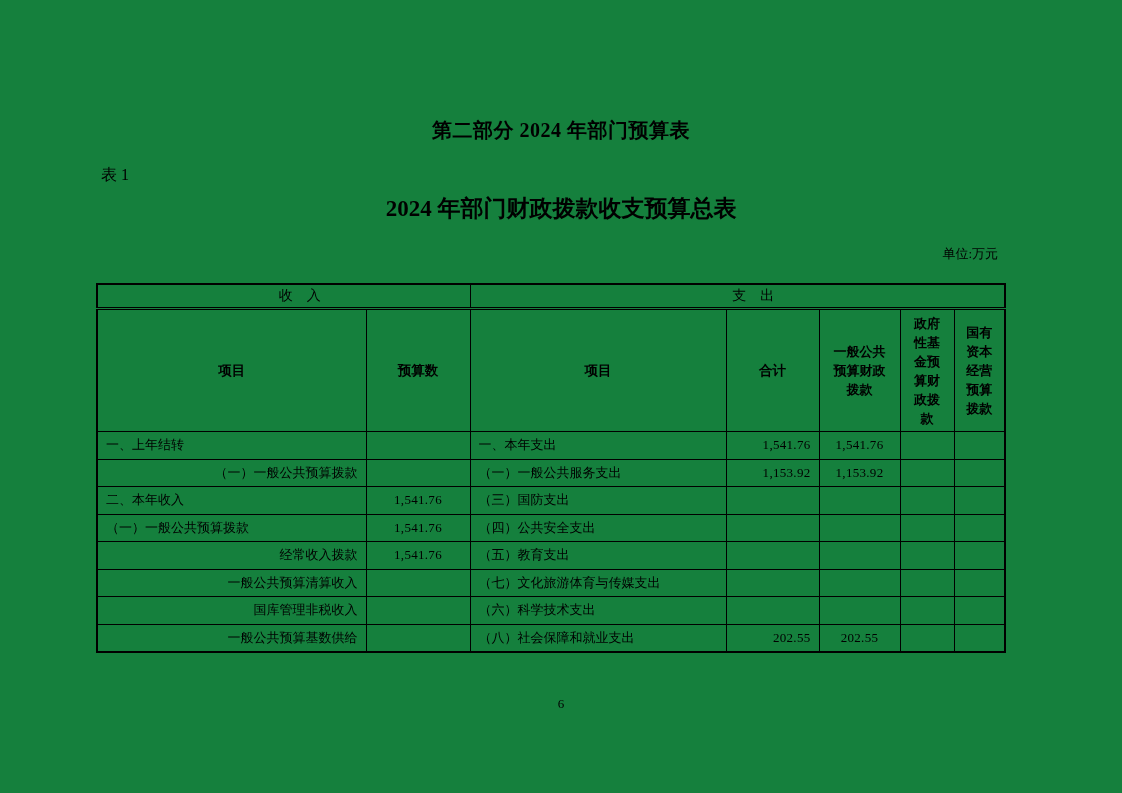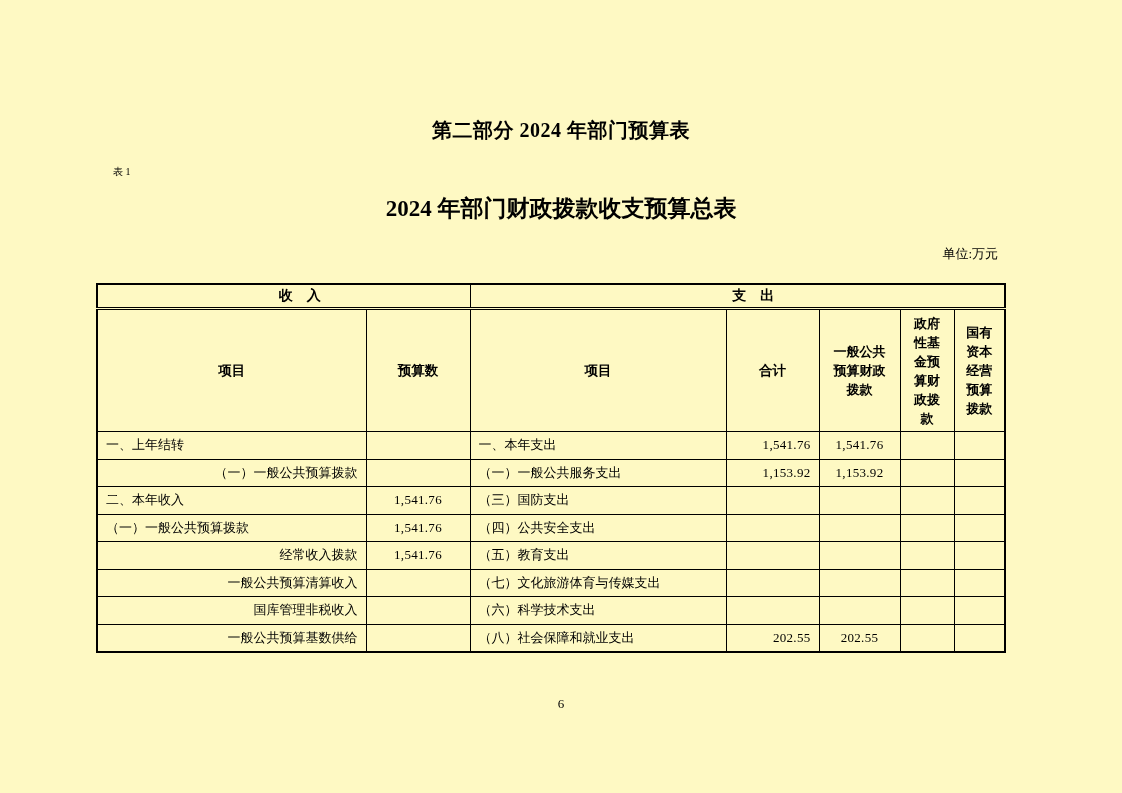--- a/index.html
+++ b/index.html
@@ -1,38 +1,37 @@
 <!DOCTYPE html>
 <html lang="zh"><head>
 <meta charset="utf-8">
 <style>
   html, body { margin: 0; padding: 0; background: #ffffff; }
   .page {
     position: relative;
     width: 1122px;
     height: 793px;
-    background: #fef9c3;
+    background: #15803d;
     color: #000000;
     font-family: "Liberation Serif", "DejaVu Serif", serif;
     overflow: hidden;
   }
   .section-title {
     position: absolute;
     top: 117px; left: 0;
     width: 100%;
     text-align: center;
     font-size: 20px;
     font-weight: bold;
     letter-spacing: 0.5px;
   }
   .table-label {
     position: absolute;
     top: 165px; left: 101px;
-    font-size: 10px;
-    margin-left: 12px;
+    font-size: 16px;
   }
   .table-title {
     position: absolute;
     top: 193px; left: 0;
     width: 100%;
     text-align: center;
     font-size: 23px;
     font-weight: bold;
   }
   .dept-block {
@@ -59,21 +58,21 @@
   table.budget td {
     border: 1px solid #000;
     padding: 0 8px;
     font-size: 13px;
     overflow: hidden;
     vertical-align: middle;
   }
   tr.band td {
     height: 22px;
     text-align: center;
-    font-weight: bold;
+    font-weight: normal;
     font-size: 14px;
     border-bottom: 3px double #000;
     padding-left: 40px;
   }
   tr.colhead td {
     height: 121px;
     text-align: center;
     font-weight: bold;
     font-size: 13.5px;
   }

